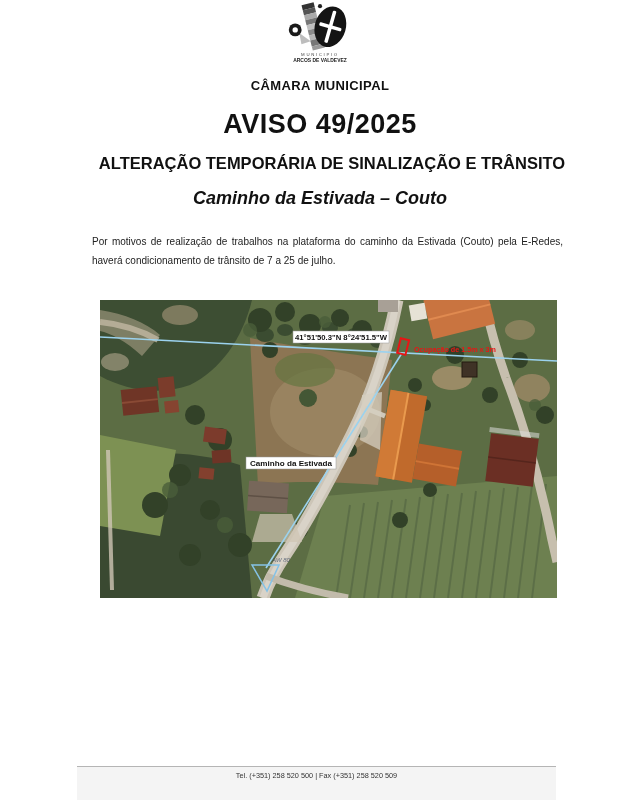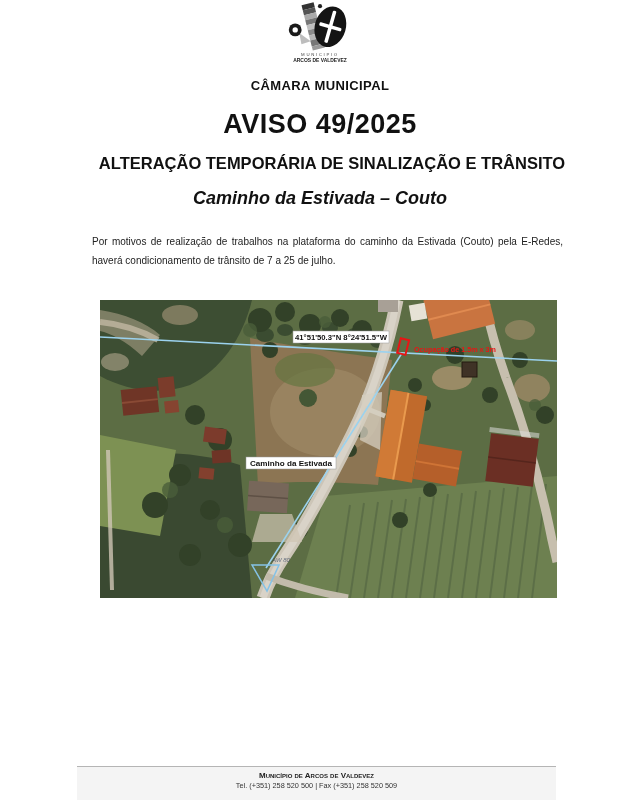--- a/index.html
+++ b/index.html
@@ -232,15 +232,14 @@
     <text x="314" y="52" font-size="7.8" font-weight="bold" fill="#e81515" textLength="82" lengthAdjust="spacingAndGlyphs">Ocupação de 1.5m x 3m</text>
     <g>
       <rect x="146" y="157" width="90" height="12" fill="#ffffff" stroke="#999999" stroke-width="0.5"></rect>
       <text x="191" y="166" text-anchor="middle" font-size="7.4" font-weight="bold" fill="#111111" textLength="82" lengthAdjust="spacingAndGlyphs">Caminho da Estivada</text>
     </g>
     <text x="172" y="262" font-size="6" font-style="italic" fill="#3b4a63" opacity="0.75">AW 80</text>
   </svg>
 </div>
 
 <div class="footer">
-  <div class="org">Município de Arcos de Valdevez</div>
   <div class="line">Tel. (+351) 258 520 500 | Fax (+351) 258 520 509</div>
 </div>
 
 </body></html>

